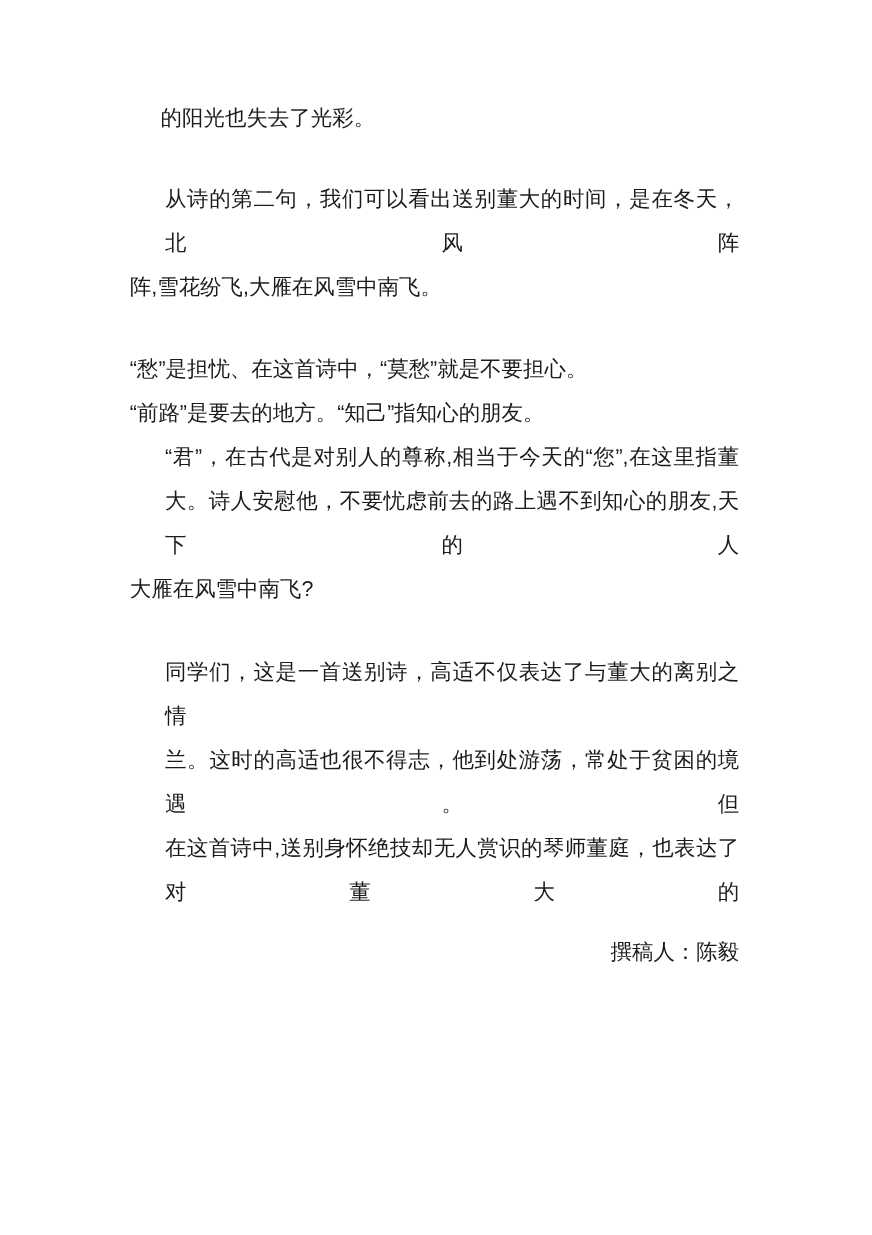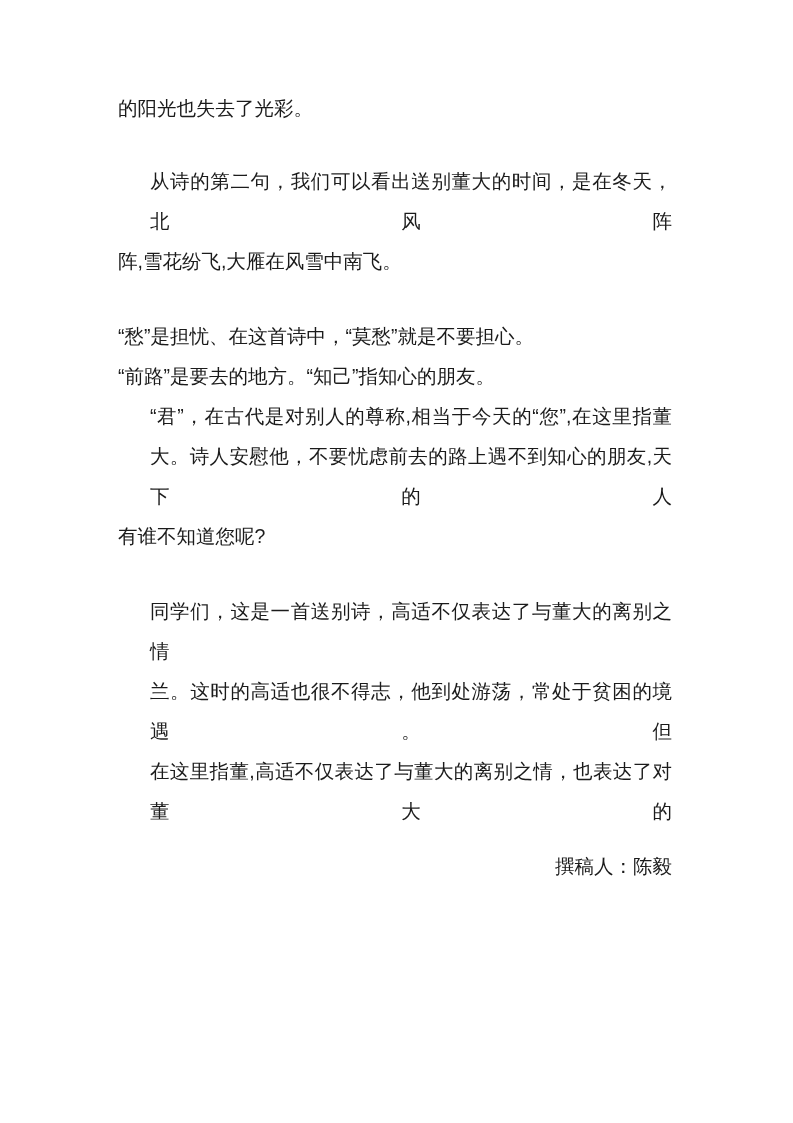--- a/index.html
+++ b/index.html
@@ -29,21 +29,21 @@
     width: 554px;
     color: #1b1b1b;
     font-size: 19.5px;
     line-height: 40px;
     font-weight: 400;
   }
   .para {
     margin: 0;
     padding: 0;
   }
-  .mb33 { margin-bottom: 33px; }
+  .mb33 { margin-bottom: 33px; margin-left: 28px; }
   .mb35 { margin-bottom: 35px; }
   .mb15 { margin-bottom: 15px; }
   .line {
     display: block;
     text-align: left;
     white-space: nowrap;
   }
   .fill {
     white-space: normal;
     text-align: justify;
@@ -75,28 +75,28 @@
       <span class="line">“愁”是担忧、在这首诗中，“莫愁”就是不要担心。</span>
     </div>
 
     <div class="para">
       <span class="line">“前路”是要去的地方。“知己”指知心的朋友。</span>
     </div>
 
     <div class="para mb35">
       <span class="line fill">“君”，在古代是对别人的尊称,相当于今天的“您”,在这里指董</span>
       <span class="line fill">大。诗人安慰他，不要忧虑前去的路上遇不到知心的朋友,天下的人</span>
-      <span class="line">有谁不知道您呢?</span>
+      <span class="line">大雁在风雪中南飞?</span>
     </div>
 
 
     <div class="para mb15">
       <span class="line fill">同学们，这是一首送别诗，高适不仅表达了与董大的离别之情</span>
       <span class="line fill">兰。这时的高适也很不得志，他到处游荡，常处于贫困的境遇。但</span>
-      <span class="line fill">在这里指董,高适不仅表达了与董大的离别之情，也表达了对董大的</span>
+      <span class="line fill">在这首诗中,送别身怀绝技却无人赏识的琴师董庭，也表达了对董大的</span>
     </div>
 
     <div class="para">
       <span class="line author-line">撰稿人：陈毅</span>
     </div>
 
   </div>
 </div>
 
 </body></html>

